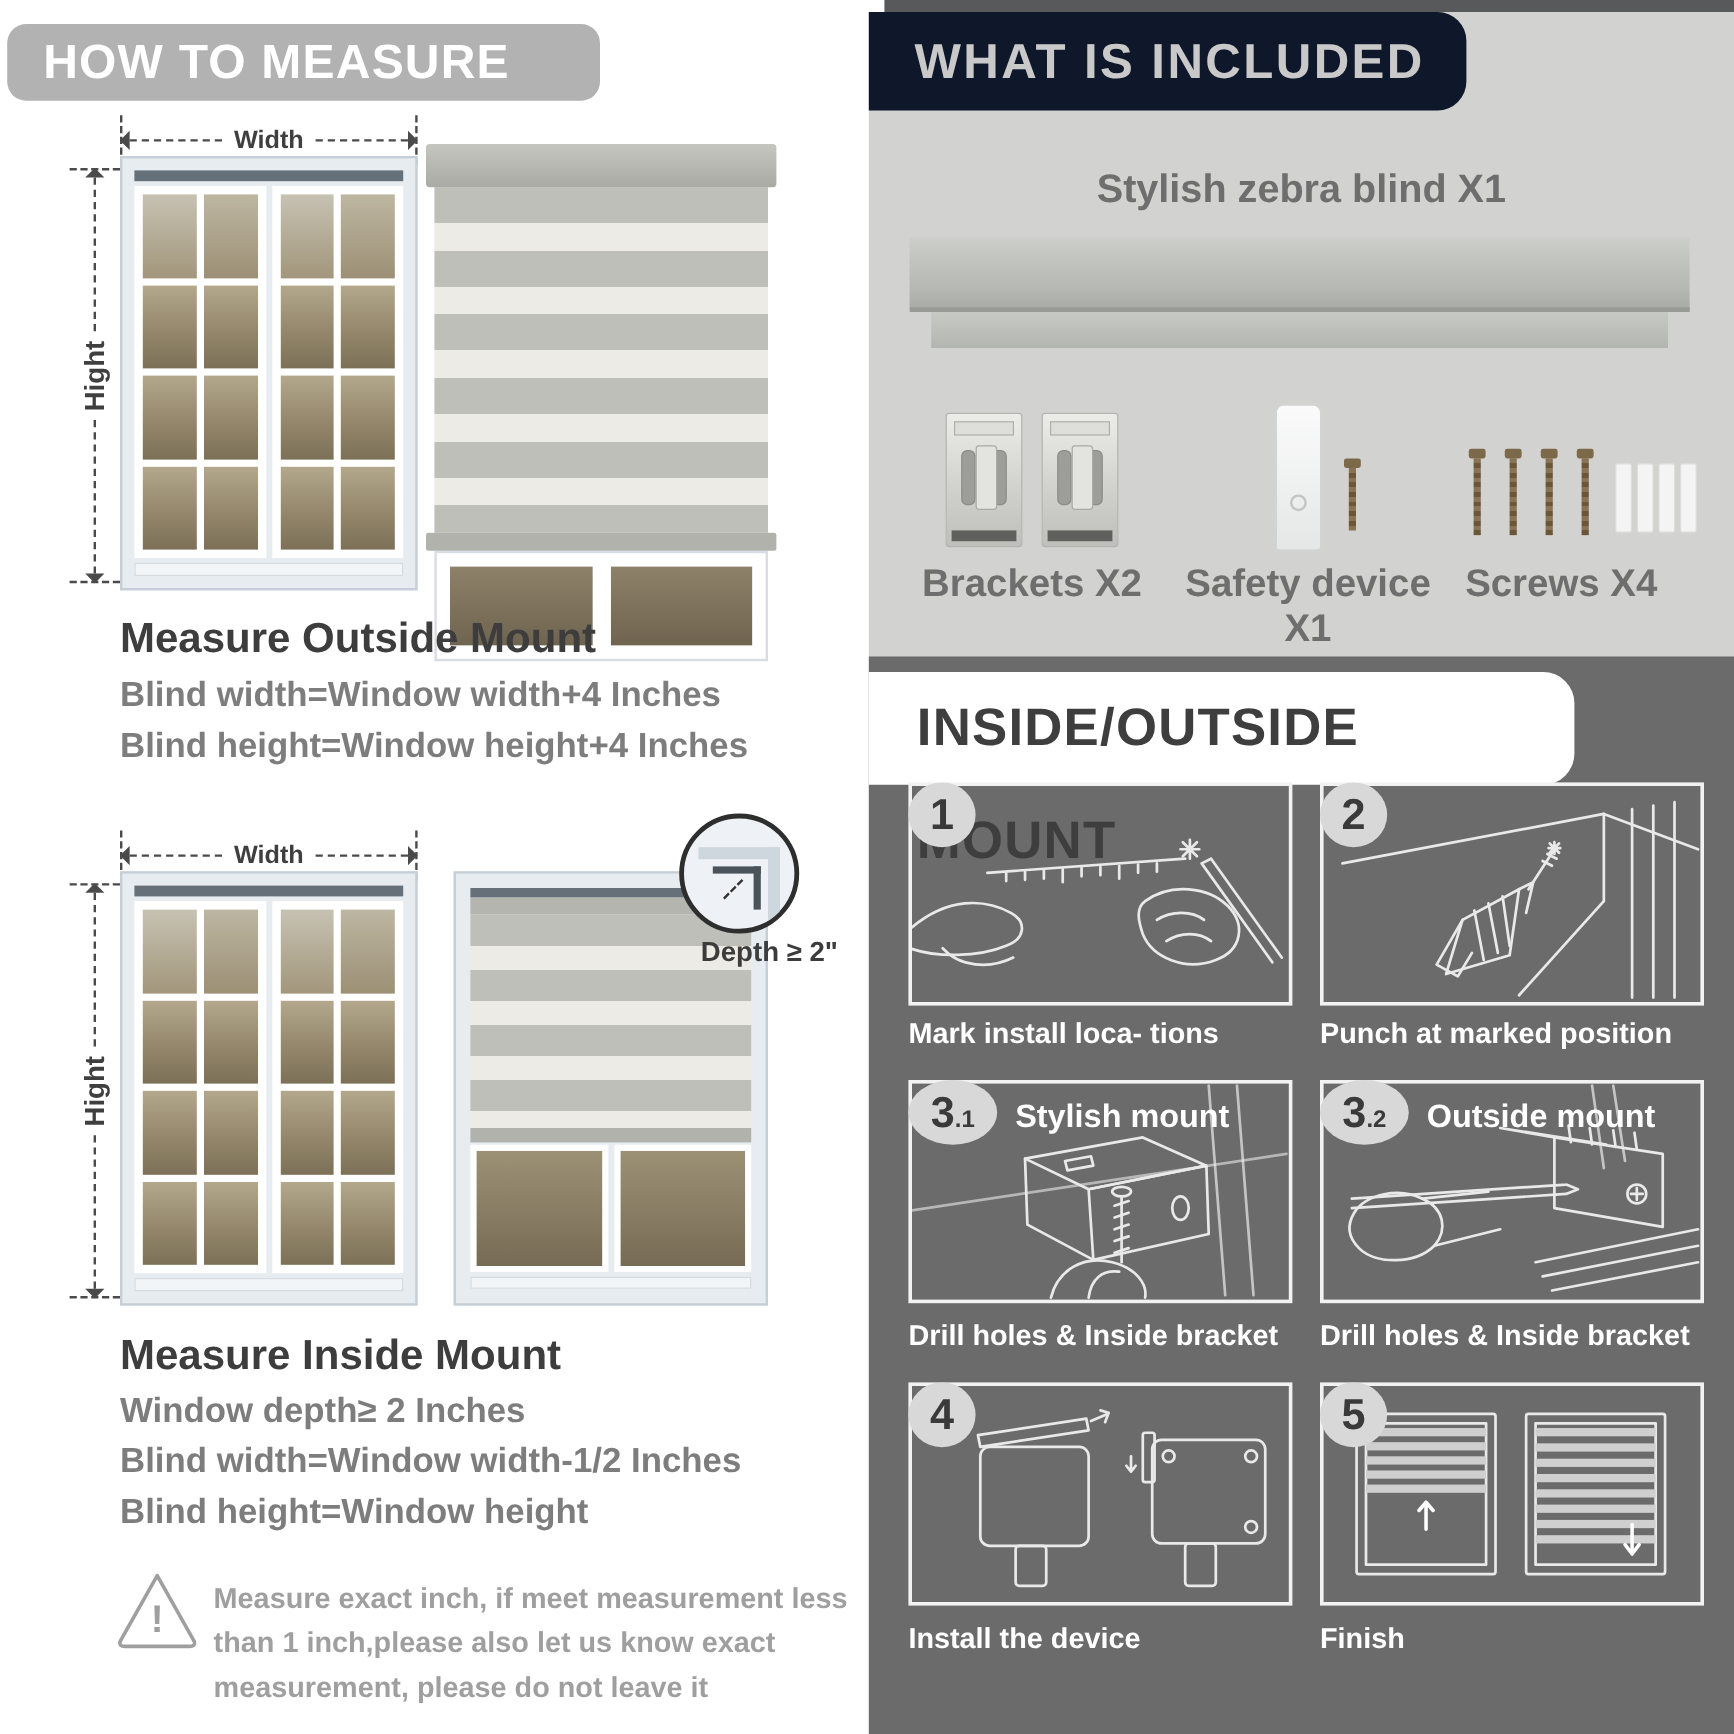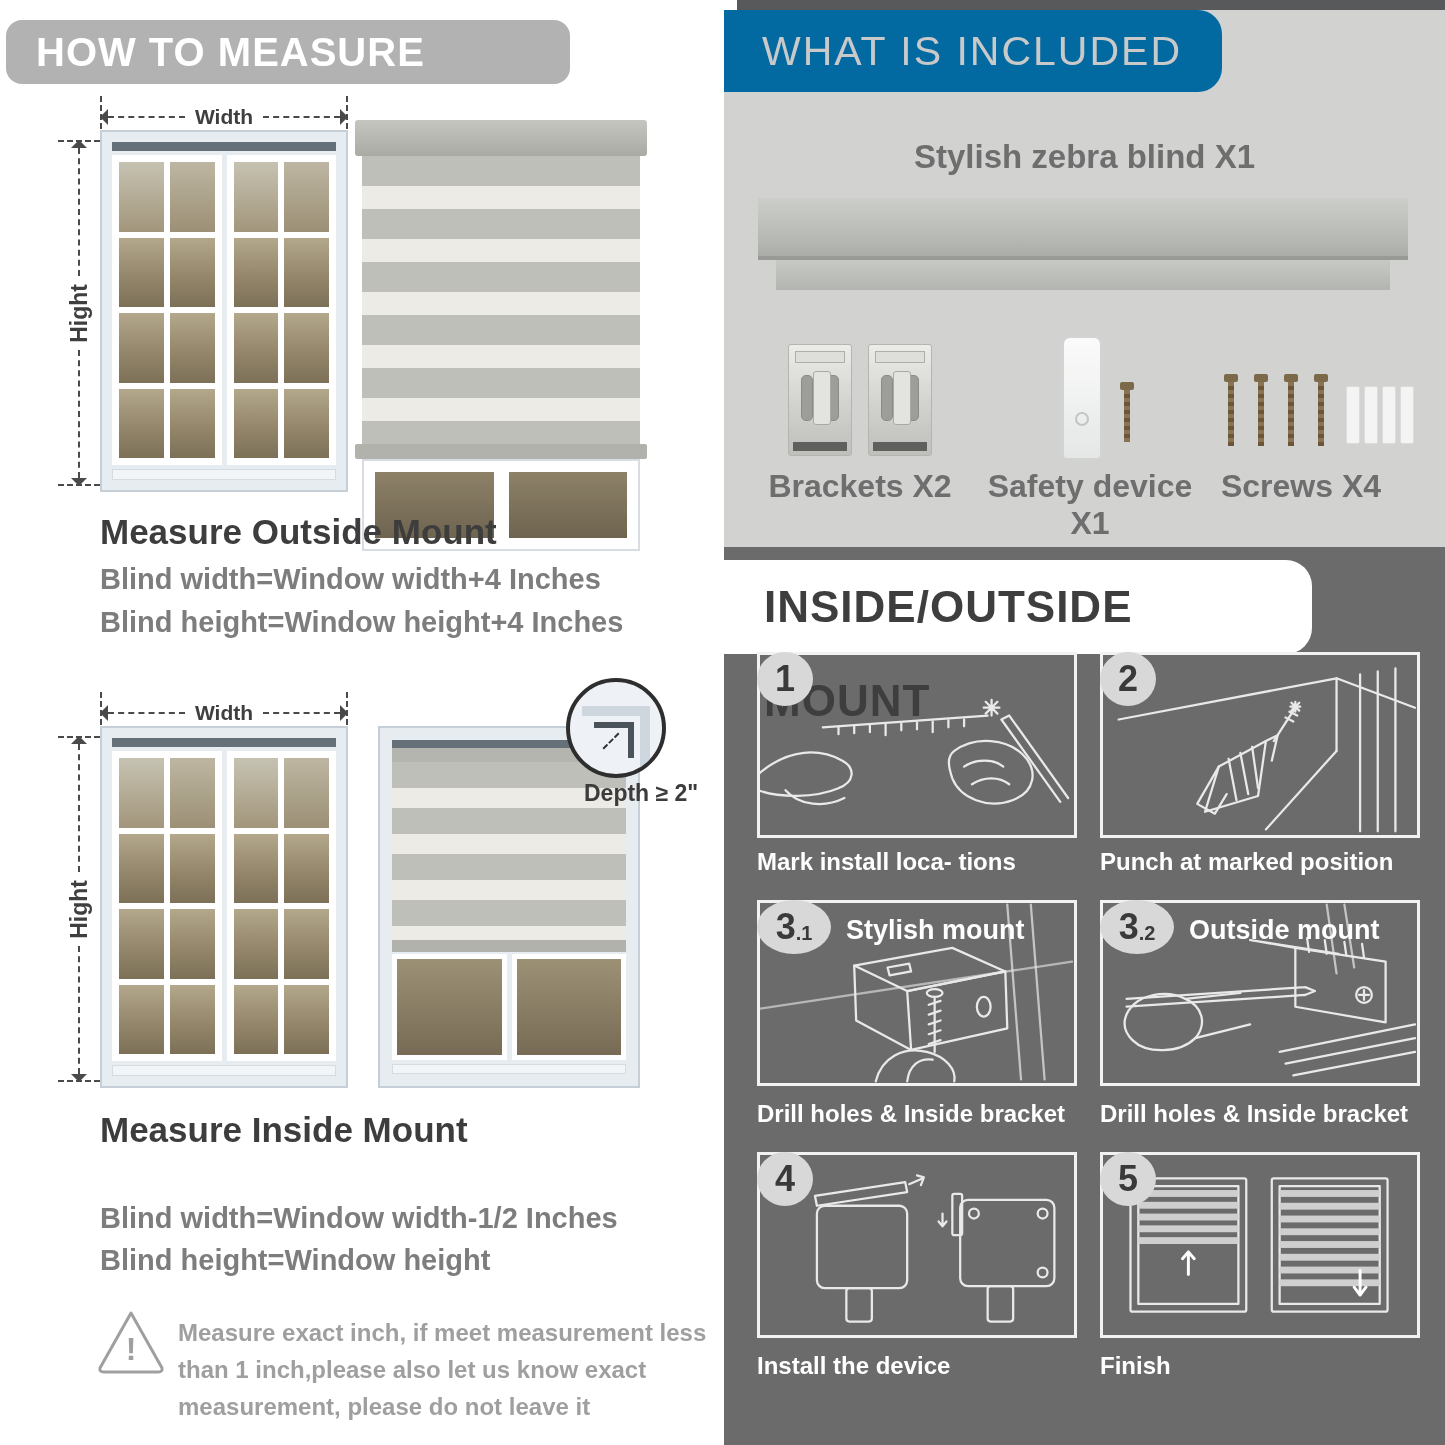--- a/index.html
+++ b/index.html
@@ -1,21 +1,21 @@
 <!DOCTYPE html>
 <html><head>
 <meta charset="utf-8">
 <style>
   html,body{margin:0;padding:0;background:#fff;}
   #canvas{position:relative;width:1445px;height:1445px;background:#ffffff;
     font-family:"Liberation Sans",sans-serif;overflow:hidden;}
   .abs{position:absolute;}
 
   
-  #howto-header{left:6px;top:20px;width:564px;height:64px;background:#b2b2b2;border-radius:16px;
+  #howto-header{left:6px;top:20px;width:494px;height:64px;background:#b2b2b2;border-radius:16px;
     color:#ffffff;font-weight:bold;font-size:40px;line-height:64px;padding-left:30px;
     letter-spacing:1px;box-sizing:border-box;}
 
   
   .harrow{position:absolute;height:26px;display:flex;align-items:center;
     color:#3f3f3f;font-weight:bold;font-size:21px;}
   .harrow .dash{flex:1;border-top:2px dashed #4a4a4a;}
   .harrow .lbl{padding:0 10px;white-space:nowrap;}
   .ah{width:0;height:0;border:8px solid transparent;}
   .ah-l{border-right-color:#4a4a4a;border-left-width:0;}
@@ -76,22 +76,22 @@
   #depth-label{left:584px;top:780px;font-size:23px;font-weight:bold;color:#3c3c3c;z-index:6;}
 
   .sec-title{position:absolute;left:100px;font-size:35px;font-weight:bold;color:#3d3d3d;}
   .sec-line{position:absolute;left:100px;font-size:29px;font-weight:bold;color:#7d7d7d;}
 
   #warn-text{left:178px;top:1314px;font-size:24px;font-weight:bold;color:#9f9f9f;line-height:37px;}
 
   
   #right-topbar{left:737px;top:0;width:708px;height:10px;background:#58595b;}
   #right-top{left:724px;top:10px;width:721px;height:537px;background:#d2d2d1;}
-  #included-header{left:724px;top:10px;width:498px;height:82px;background:#0369a1;
-    border-radius:0 24px 24px 0;line-height:82px;padding-left:38px;font-size:41px;font-weight:normal;
+  #included-header{left:724px;top:10px;width:498px;height:82px;background:#0f172a;
+    border-radius:0 24px 24px 0;line-height:82px;padding-left:38px;font-size:41px;font-weight:bold;
     color:#c9c9c9;letter-spacing:2px;box-sizing:border-box;}
   #blind-label{left:724px;top:138px;width:721px;text-align:center;font-size:33px;font-weight:bold;color:#6e6e6e;}
   #rail{left:758px;top:198px;width:650px;height:62px;
     background:linear-gradient(180deg,#cbcec9,#b4b7b2 70%,#a6a9a4);box-shadow:inset 0 -4px 0 #979a95;}
   #valance{left:776px;top:260px;width:614px;height:30px;background:linear-gradient(180deg,#c6c9c4,#b2b5b0);}
 
   .bracket{position:absolute;width:64px;height:112px;border:1px solid #b4b4b0;border-radius:3px;
     background:linear-gradient(180deg,#ecece9,#cfcfcb 60%,#bfbfbb);box-sizing:border-box;}
   .bracket::before{content:"";position:absolute;left:6px;top:6px;right:6px;height:10px;background:#dededb;border:1px solid #aeaeaa;}
   .bracket::after{content:"";position:absolute;left:4px;bottom:4px;right:4px;height:9px;background:#5f5f5d;}
@@ -254,20 +254,21 @@
   </div>
 
   <div class="abs" id="mag">
     <div class="mag-l-light"></div>
     <div class="mag-l-dark"></div>
     <div class="mag-dash"></div>
   </div>
   <div class="abs" id="depth-label">Depth ≥ 2"</div>
 
   <div class="sec-title" style="top:1110px;">Measure Inside Mount</div>
+  <div class="sec-line" style="top:1160px;">Window depth≥ 2 Inches</div>
   <div class="sec-line" style="top:1202px;">Blind width=Window width-1/2 Inches</div>
   <div class="sec-line" style="top:1244px;">Blind height=Window height</div>
 
   <svg class="abs" style="left:95px;top:1308px;" width="72" height="68" viewBox="0 0 72 68">
     <path d="M36,5 L67,60 Q68,64 63,64 L9,64 Q4,64 5,60 Z" fill="none" stroke="#9f9f9f" stroke-width="3" stroke-linejoin="round"></path>
     <text x="36" y="52" text-anchor="middle" font-size="32" font-weight="bold" fill="#9f9f9f" font-family="Liberation Sans, sans-serif">!</text>
   </svg>
   <div class="abs" id="warn-text">
     <div>Measure exact inch, if meet measurement less</div>
     <div>than 1 inch,please also let us know exact</div>

